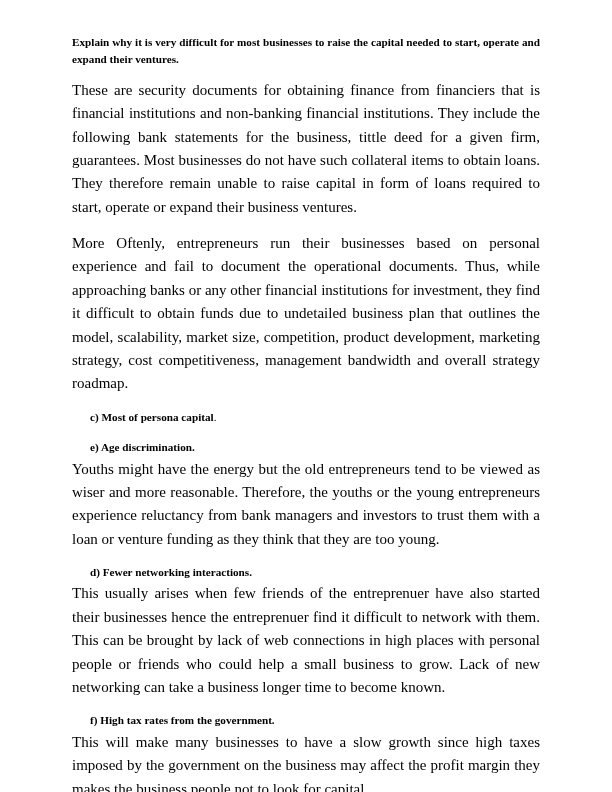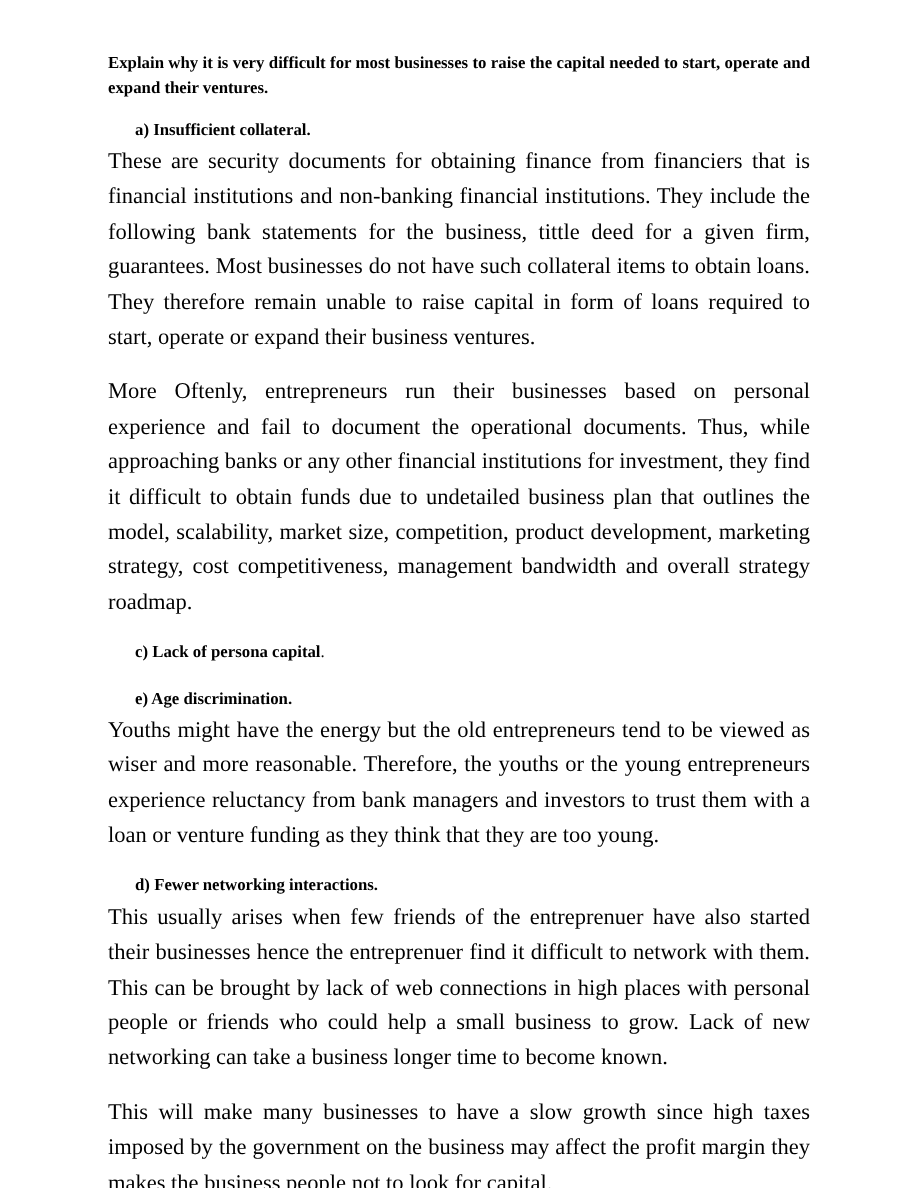--- a/index.html
+++ b/index.html
@@ -59,51 +59,51 @@
   }
 </style>
 </head>
 <body>
 
 <div class="page">
 
   <p class="doc-title"><span>Explain why it is very difficult for most businesses to raise the capital needed to start, operate and expand their ventures</span><span>.</span></p>
 
   <div class="section">
-    <p class="section-heading">
-      <span class="marker">a)</span>
-      <span>Insufficient collateral.</span>
-    </p>
     <p class="body-text">These are security documents for obtaining finance from financiers that is financial institutions and non-banking financial institutions. They include the following bank statements for the business, tittle deed for a given firm, guarantees. Most businesses do not have such collateral items to obtain loans. They therefore remain unable to raise capital in form of loans required to start, operate or expand their business ventures.</p>
   </div>
 
   <div class="section">
     <p class="body-text">More Oftenly, entrepreneurs run their businesses based on personal experience and fail to document the operational documents. Thus, while approaching banks or any other financial institutions for investment, they find it difficult to obtain funds due to undetailed business plan that outlines the model, scalability, market size, competition, product development, marketing strategy, cost competitiveness, management bandwidth and overall strategy roadmap.</p>
   </div>
 
   <div class="section">
     <p class="section-heading">
       <span class="marker">c)</span>
-      <span>Lack of persona capital</span><span class="trail">.</span>
+      <span>Most of persona capital</span><span class="trail">.</span>
     </p>
   </div>
 
   <div class="section">
     <p class="section-heading">
       <span class="marker">e)</span>
       <span>Age discrimination.</span>
     </p>
     <p class="body-text">Youths might have the energy but the old entrepreneurs tend to be viewed as wiser and more reasonable. Therefore, the youths or the young entrepreneurs experience reluctancy from bank managers and investors to trust them with a loan or venture funding as they think that they are too young.</p>
   </div>
 
   <div class="section">
     <p class="section-heading">
       <span class="marker">d)</span>
       <span>Fewer networking interactions.</span>
     </p>
     <p class="body-text">This usually arises when few friends of the entreprenuer have also started their businesses hence the entreprenuer find it difficult to network with them. This can be brought by lack of web connections in high places with personal people or friends who could help a small business to grow. Lack of new networking can take a business longer time to become known.</p>
   </div>
 
   <div class="section">
+    <p class="section-heading">
+      <span class="marker">f)</span>
+      <span>High tax rates from the government.</span>
+    </p>
     <p class="body-text">This will make many businesses to have a slow growth since high taxes imposed by the government on the business may affect the profit margin they makes the business people not to look for capital.</p>
   </div>
 
 </div>
 
 </body></html>

